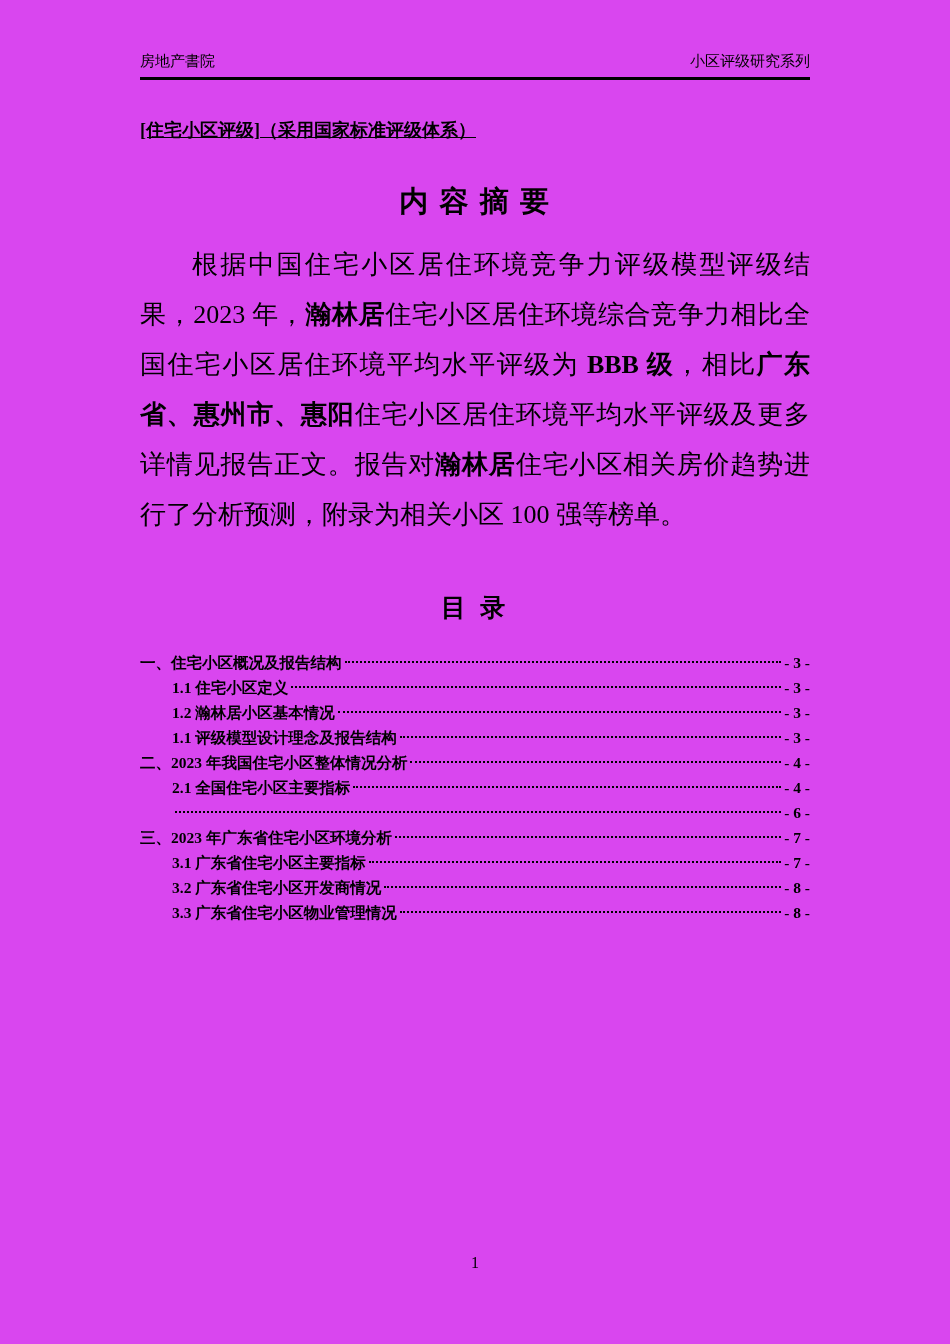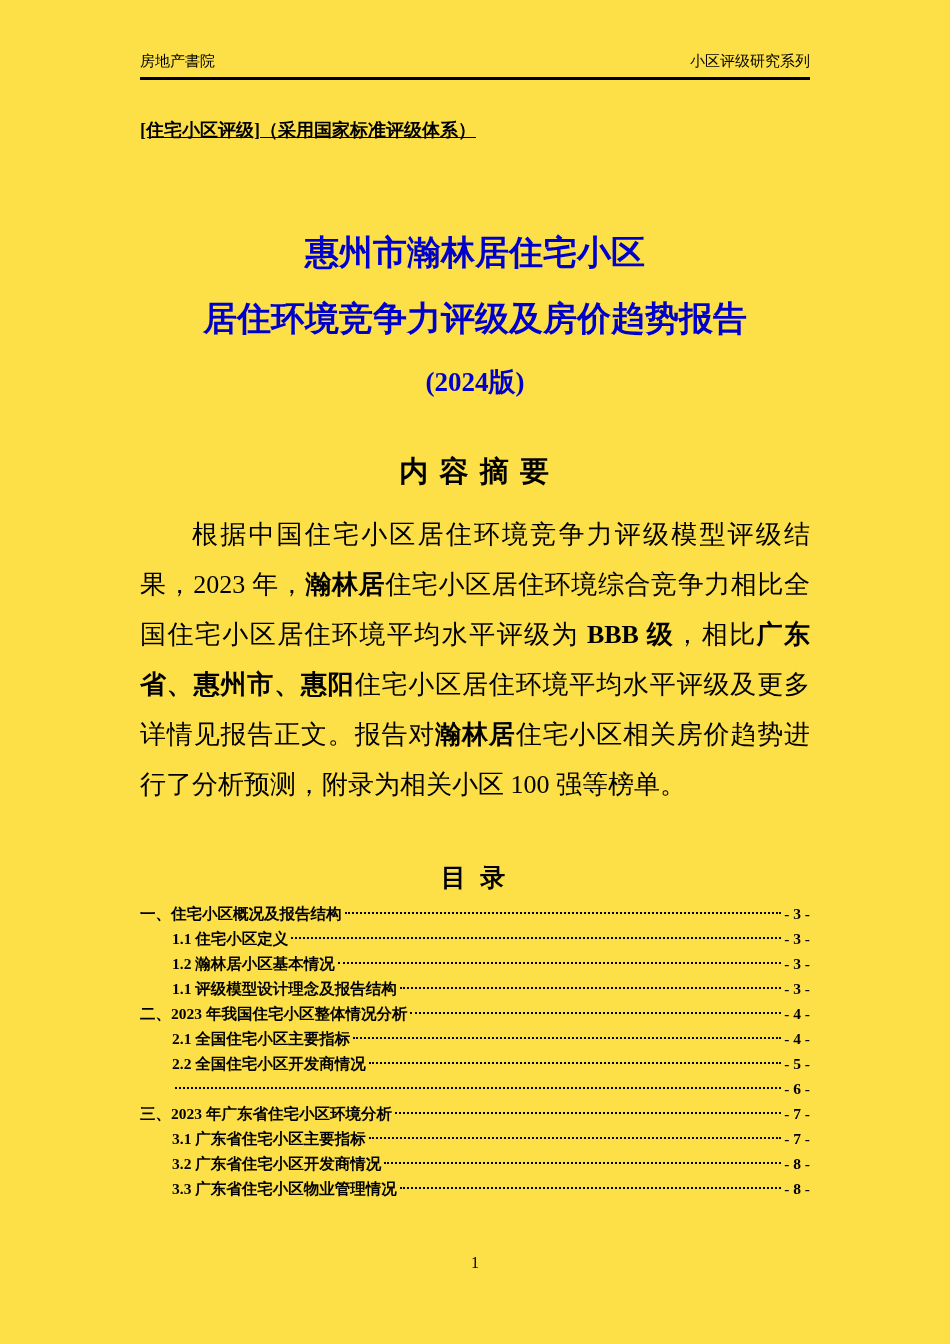--- a/index.html
+++ b/index.html
@@ -1,21 +1,21 @@
 <!DOCTYPE html>
 <html><head>
 <meta charset="utf-8">
 <style>
   html, body { margin: 0; padding: 0; background: #ffffff; }
   .page {
     position: relative;
     width: 950px;
     height: 1344px;
     margin: 0 auto;
-    background: #fde047;
+    background: #d946ef;
     box-sizing: border-box;
     padding: 52px 140px 0 140px;
     font-family: "Liberation Serif", "DejaVu Serif", serif;
     color: #000000;
     overflow: hidden;
   }
 
   
   .hdr {
     display: flex;
@@ -63,21 +63,21 @@
 
   
   .toc-heading {
     margin-top: 51px;
     text-align: center;
     font-size: 25px;
     font-weight: bold;
     letter-spacing: 4px;
   }
   .toc {
-    margin-top: 7px;
+    margin-top: 26px;
     font-size: 15.5px;
     font-weight: bold;
   }
   .toc-row {
     display: flex;
     align-items: baseline;
     line-height: 25px;
     white-space: nowrap;
   }
   .toc-row.lvl2 { padding-left: 32px; }
@@ -105,25 +105,20 @@
 
 <div class="page">
 
   <div class="hdr">
     <span>房地产書院</span>
     <span>小区评级研究系列</span>
   </div>
 
   <div class="tagline">[住宅小区评级]（采用国家标准评级体系）</div>
 
-  <div class="title-block">
-    <div class="title-line">惠州市瀚林居住宅小区</div>
-    <div class="title-line">居住环境竞争力评级及房价趋势报告</div>
-    <div class="title-edition">(2024版)</div>
-  </div>
 
   <div class="abstract-heading">内 容 摘 要</div>
   <p class="abstract-body"><span>根据中国住宅小区居住环境竞争力评级模型评级结果，2023 年，</span><span class="b">瀚林居</span><span>住宅小区居住环境综合竞争力相比全国住宅小区居住环境平均水平评级为 </span><span class="b">BBB 级</span><span>，相比</span><span class="b">广东省、惠州市、惠阳</span><span>住宅小区居住环境平均水平评级及更多详情见报告正文。报告对</span><span class="b">瀚林居</span><span>住宅小区相关房价趋势进行了分析预测，附录为相关小区 100 强等榜单。</span></p>
 
   <div class="toc-heading">目 录</div>
 
   <div class="toc">
 
     <div class="toc-row lvl1">
       <span class="toc-text">一、住宅小区概况及报告结构</span>
@@ -149,25 +144,20 @@
       <span class="toc-text">二、2023 年我国住宅小区整体情况分析</span>
       <span class="leader"></span>
       <span class="toc-page">- 4 -</span>
     </div>
     <div class="toc-row lvl2">
       <span class="toc-text">2.1 全国住宅小区主要指标</span>
       <span class="leader"></span>
       <span class="toc-page">- 4 -</span>
     </div>
     <div class="toc-row lvl2">
-      <span class="toc-text">2.2 全国住宅小区开发商情况</span>
-      <span class="leader"></span>
-      <span class="toc-page">- 5 -</span>
-    </div>
-    <div class="toc-row lvl2">
       <span class="leader"></span>
       <span class="toc-page">- 6 -</span>
     </div>
     <div class="toc-row lvl1">
       <span class="toc-text">三、2023 年广东省住宅小区环境分析</span>
       <span class="leader"></span>
       <span class="toc-page">- 7 -</span>
     </div>
     <div class="toc-row lvl2">
       <span class="toc-text">3.1 广东省住宅小区主要指标</span>

